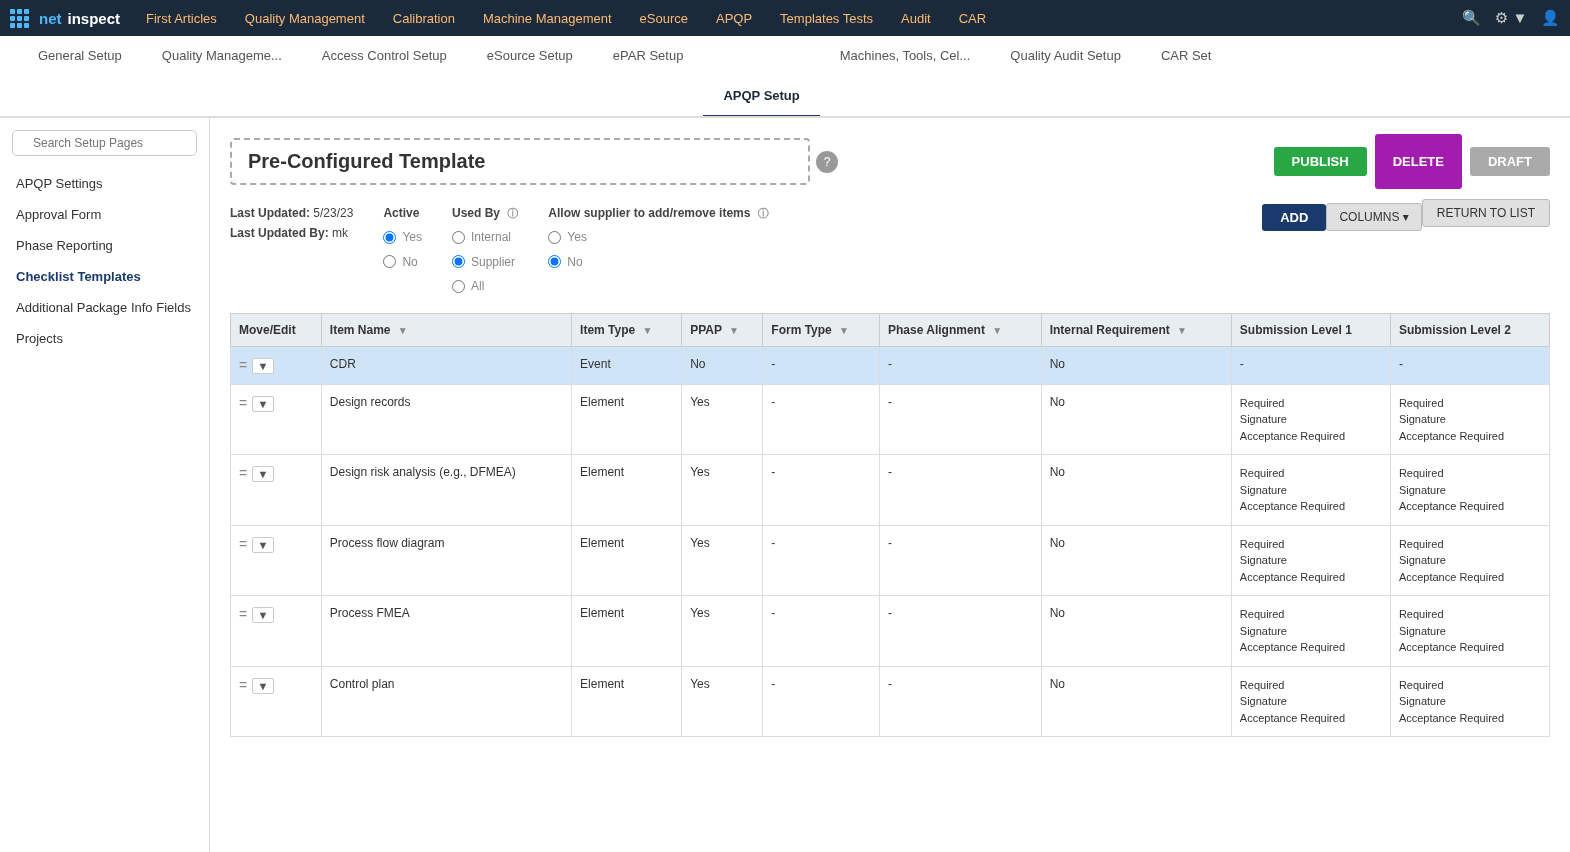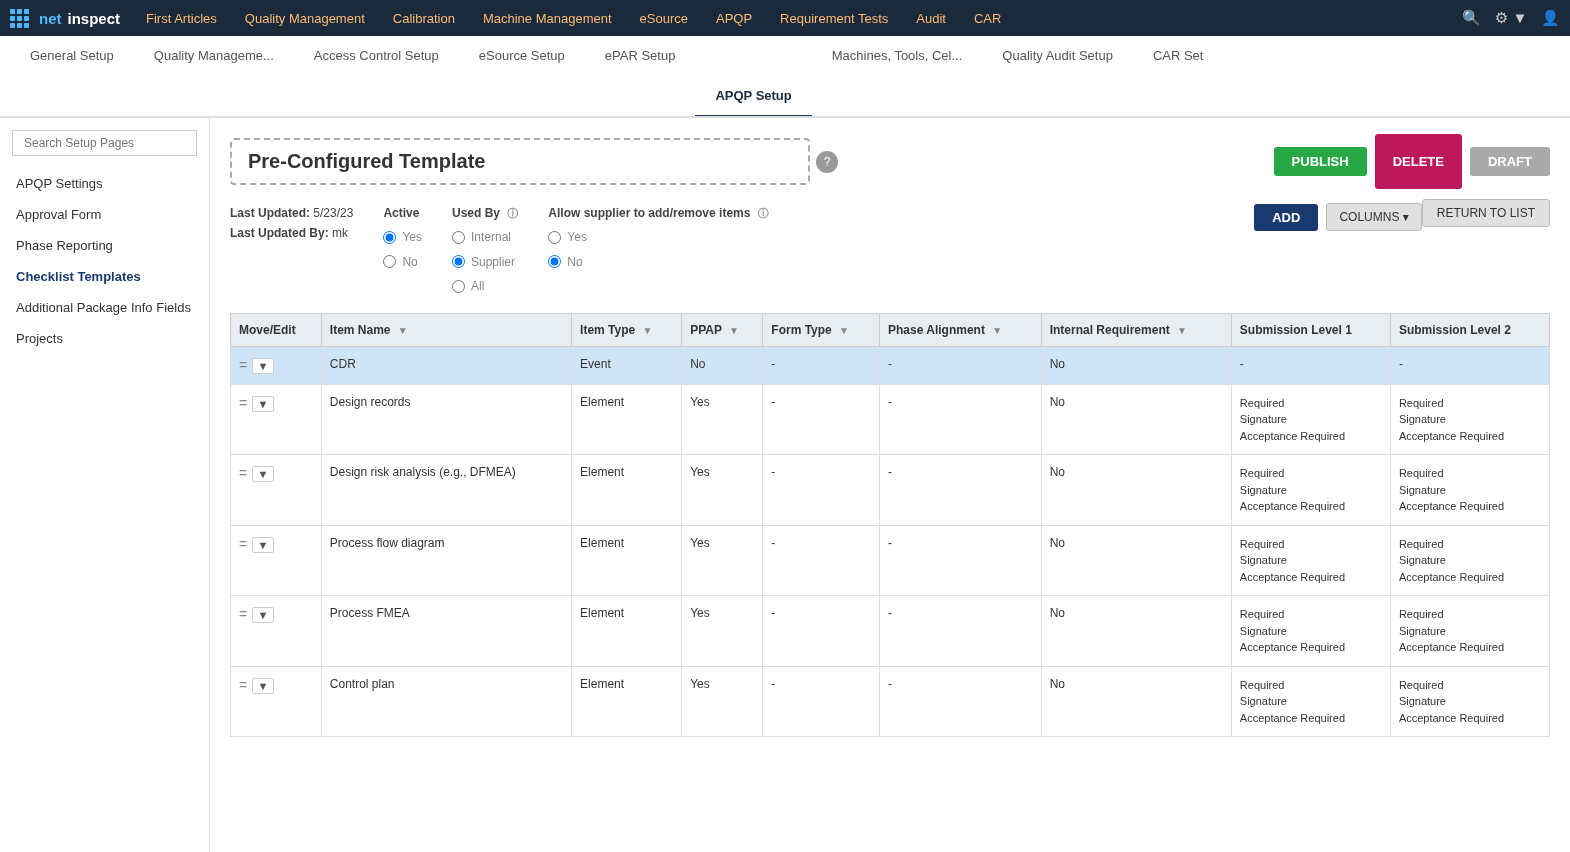--- a/index.html
+++ b/index.html
@@ -49,21 +49,21 @@
       align-items: center;
       gap: 14px;
     }
     .nav-icon { color: #ccc; font-size: 15px; cursor: pointer; }
 
     
     .tab-bar {
       background: #fff;
       display: flex;
       border-bottom: 2px solid #ddd;
-      padding: 0 10px;
+      padding: 0 18px;
       overflow-x: auto;
       text-align: right;
     }
     .tab {
       padding: 12px 20px;
       cursor: pointer;
       color: #555;
       font-size: 13px;
       white-space: nowrap;
       border-bottom: 3px solid transparent;
@@ -87,23 +87,23 @@
     .sidebar {
       width: 210px;
       background: #fff;
       border-right: 1px solid #ddd;
       padding: 12px 0;
       flex-shrink: 0;
       overflow-y: auto;
     }
     .sidebar-search {
       margin: 0 12px 12px;
-      padding: 5px 11px;
+      padding: 5px 20px;
       border: 1px solid #ccc;
-      border-radius: 0;
+      border-radius: 5px;
       width: calc(100% - 24px);
       font-size: 12px;
       color: #6d28d9;
     }
     .sidebar-item {
       padding: 8px 16px;
       cursor: pointer;
       color: #333;
       font-size: 13px;
     }
@@ -157,21 +157,21 @@
       background: #28a745;
       color: #fff;
       border: none;
       padding: 7px 18px;
       border-radius: 3px;
       cursor: pointer;
       font-size: 13px;
       font-weight: bold;
     }
     .btn-delete {
-      background: #be185d;
+      background: #a21caf;
       color: #fff;
       border: none;
       padding: 20px 18px;
       border-radius: 3px;
       cursor: pointer;
       font-size: 13px;
       font-weight: bold;
     }
     .btn-draft {
       background: #aaa;
@@ -302,21 +302,21 @@
     </div>
     <span class="logo-net">net</span>
       <span class="logo-inspect">inspect</span>
   </div>
   <a class="nav-item">First Articles</a>
   <a class="nav-item">Quality Management</a>
   <a class="nav-item">Calibration</a>
   <a class="nav-item">Machine Management</a>
   <a class="nav-item">eSource</a>
   <a class="nav-item">APQP</a>
-  <a class="nav-item">Requirement Tests</a>
+  <a class="nav-item">Templates Tests</a>
   <a class="nav-item">Audit</a>
   <a class="nav-item">CAR</a>
   <div class="nav-right">
     <span class="nav-icon">🔍</span>
     <span class="nav-icon">⚙ ▼</span>
     <span class="nav-icon">👤</span>
   </div>
 </nav>
 
 <div class="tab-bar">
@@ -412,21 +412,21 @@
               <span>Yes</span>
           </label>
           <label class="radio-row">
             <input type="radio" name="allowsupplier" checked="" style=""> 
               <span>No</span>
           </label>
         </div>
       </div>
 
 
-      <div style="margin-left:auto;display:flex;gap:8px;align-items:flex-end;">
+      <div style="margin-left:auto;display:flex;gap:0;align-items:flex-end;">
         <button class="btn-add">ADD</button>
         <button class="btn-columns">COLUMNS ▾</button>
       </div>
     </div>
 
     <table class="data-table">
       <thead>
         <tr>
           <th>
             <span>Move/Edit</span>

